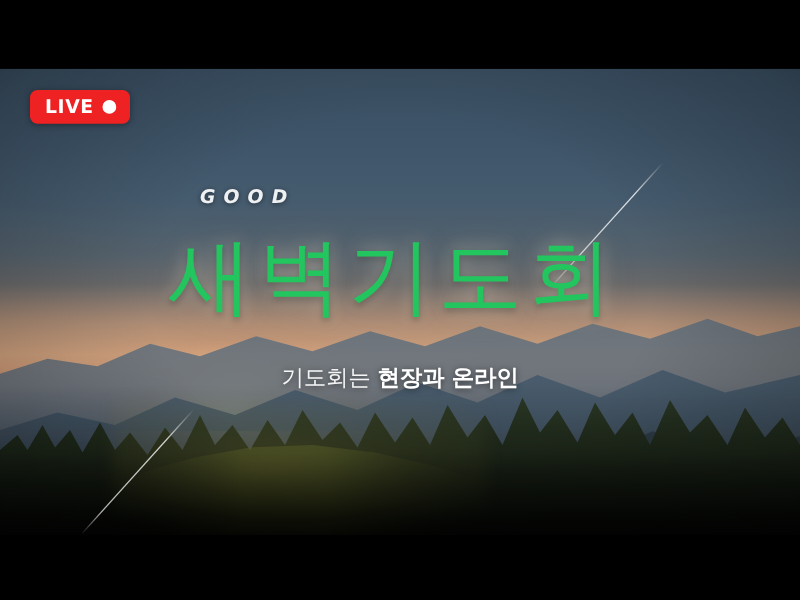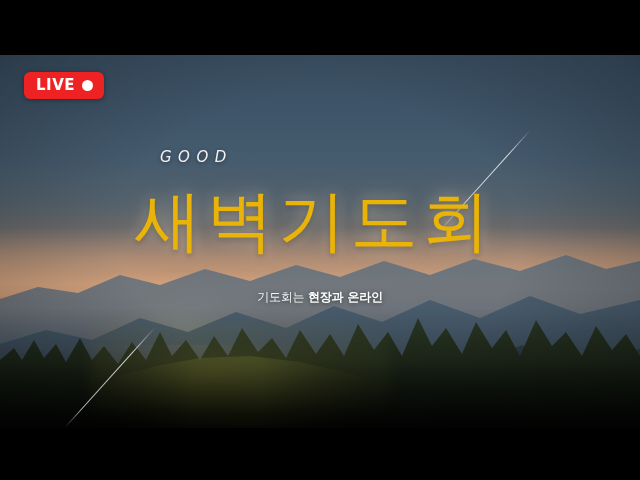--- a/index.html
+++ b/index.html
@@ -174,54 +174,54 @@
   .live-dot {
     width:11px; height:11px; border-radius:50%;
     background:#fff; flex:none;
   }
 
   
   .eyebrow {
     position:absolute; left:160px;
     color:rgba(255,255,255,0.92);
     font-family:"DejaVu Sans","Liberation Sans",sans-serif;
-    font-weight:400;
+    font-weight:700;
     font-style:italic;
     font-size:15px;
     letter-spacing:6.5px;
     white-space:nowrap;
     text-shadow:0 1px 4px rgba(0,0,0,0.45);
   }
   .eyebrow-1 { top:93px; }
   .eyebrow-2 { top:114px; }
 
   
   .main-title {
     position:absolute; left:0; top:131px; width:624px;
     text-align:center;
-    color:#eab308;
+    color:#22c55e;
     font-family:"DejaVu Serif","Liberation Serif",serif;
     font-weight:normal;
     font-size:67px;
     line-height:1.05;
     letter-spacing:5px;
     text-indent:5px;
     text-shadow:
       0 0 14px rgba(255,238,214,0.42),
       0 0 30px rgba(255,226,190,0.22),
       0 2px 6px rgba(0,0,0,0.35);
   }
 
   
   .subtitle {
     position:absolute; left:0; top:233px; width:640px;
     text-align:center;
     color:#f4f4f4;
     font-family:"DejaVu Sans","Liberation Sans",sans-serif;
-    font-size:12px;
+    font-size:18px;
     line-height:1.62;
     letter-spacing:-0.2px;
     text-shadow:0 1px 5px rgba(0,0,0,0.55);
   }
   .subtitle b { font-weight:bold; color:#ffffff; }
   .sub-line { display:block; }
 </style>
 </head>
 <body>
 

